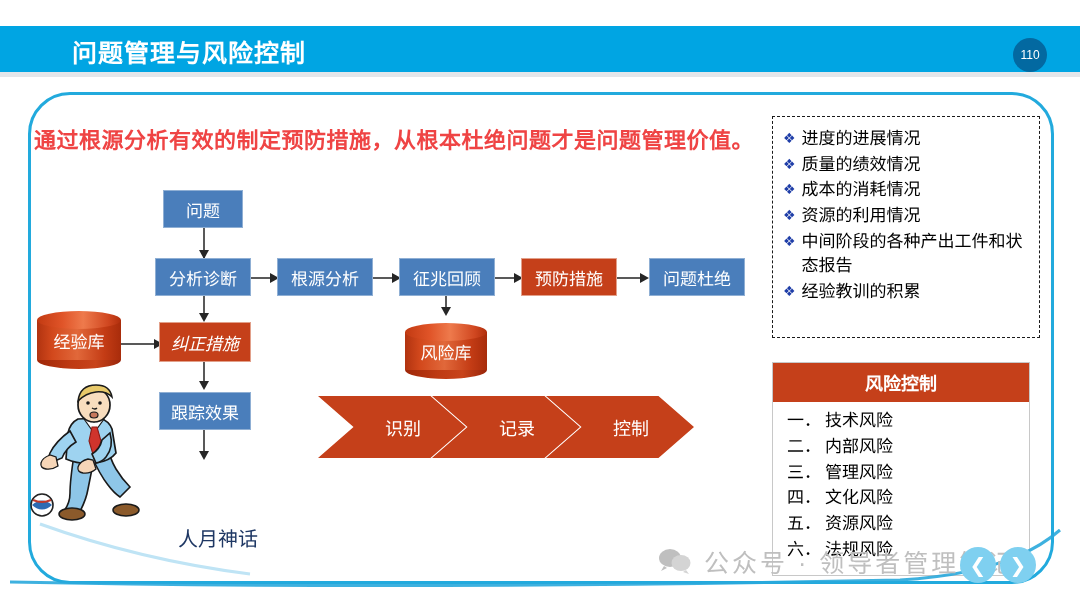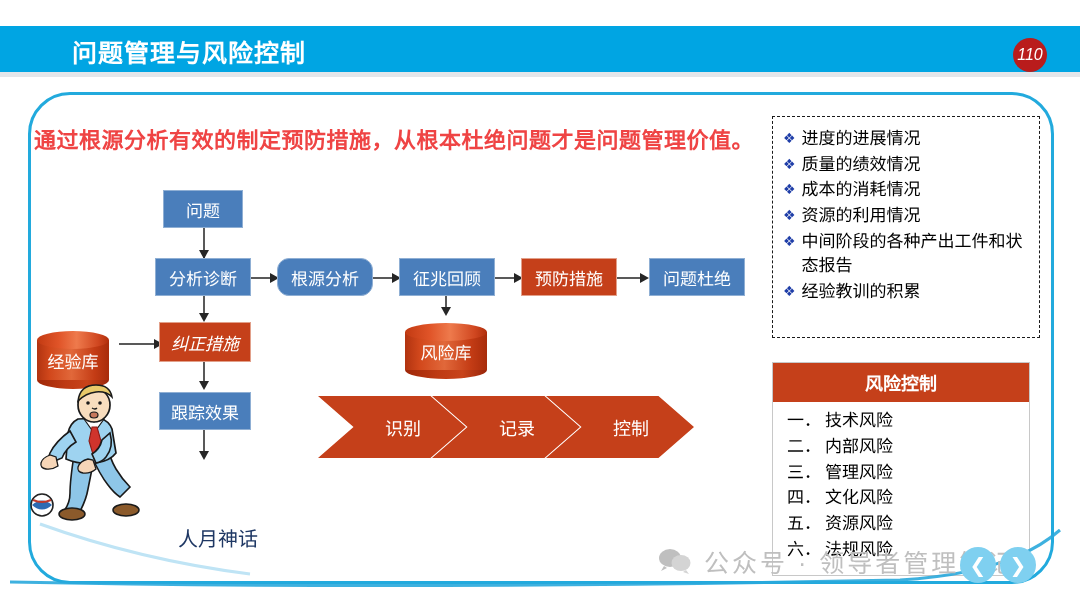--- a/index.html
+++ b/index.html
@@ -37,27 +37,26 @@
     letter-spacing: 1px;
     white-space: nowrap;
   }
   #page-number-badge {
     position: absolute;
     left: 1013px;
     top: 38px;
     width: 34px;
     height: 34px;
     border-radius: 50%;
-    background: #b91c1c;
-    color: #ffffff;
-    font-size: 16px;
+    background: #0369a1;
+    color: #ffffff;
+    font-size: 12px;
     display: flex;
     align-items: center;
     justify-content: center;
-    font-style: italic;
   }
   #header-underline {
     position: absolute;
     left: 0;
     top: 72px;
     width: 1080px;
     height: 5px;
     background: #e3e6ea;
   }
 
@@ -368,21 +367,21 @@
   <div class="arrow-down" style="left:441px; top:307px;"></div>
 
   <div class="flow-box blue" style="left:163px; top:190px; width:80px; height:38px;">
     <span>问题</span>
   </div>
 
   <div class="flow-box blue" style="left:155px; top:258px; width:96px; height:38px;">
     <span>分析诊断</span>
   </div>
 
-  <div class="flow-box blue" style="left:277px; top:258px; width:96px; height:38px;border-radius:12px;">
+  <div class="flow-box blue" style="left:277px; top:258px; width:96px; height:38px;">
     <span>根源分析</span>
   </div>
 
   <div class="flow-box blue" style="left:399px; top:258px; width:96px; height:38px;">
     <span>征兆回顾</span>
   </div>
 
   <div class="flow-box orange" style="left:521px; top:258px; width:96px; height:38px;">
     <span>预防措施</span>
   </div>
@@ -393,21 +392,21 @@
 
   <div class="flow-box orange" style="left:159px; top:322px; width:92px; height:40px;font-style:italic;">
     <span>纠正措施</span>
   </div>
 
   <div class="flow-box blue" style="left:159px; top:392px; width:92px; height:38px;">
     <span>跟踪效果</span>
   </div>
 
 
-  <div class="cylinder" style="left:37px; top:331px; width:72px; height:58px;">
+  <div class="cylinder" style="left:37px; top:311px; width:84px; height:58px;">
     <div class="cyl-bottom"></div>
     <div class="cyl-body"></div>
     <div class="cyl-top"></div>
     <div class="cyl-label">经验库</div>
   </div>
 
   <div class="cylinder" style="left:405px; top:315px; width:82px; height:56px;margin-top:8px;">
     <div class="cyl-bottom"></div>
     <div class="cyl-body"></div>
     <div class="cyl-top"></div>

